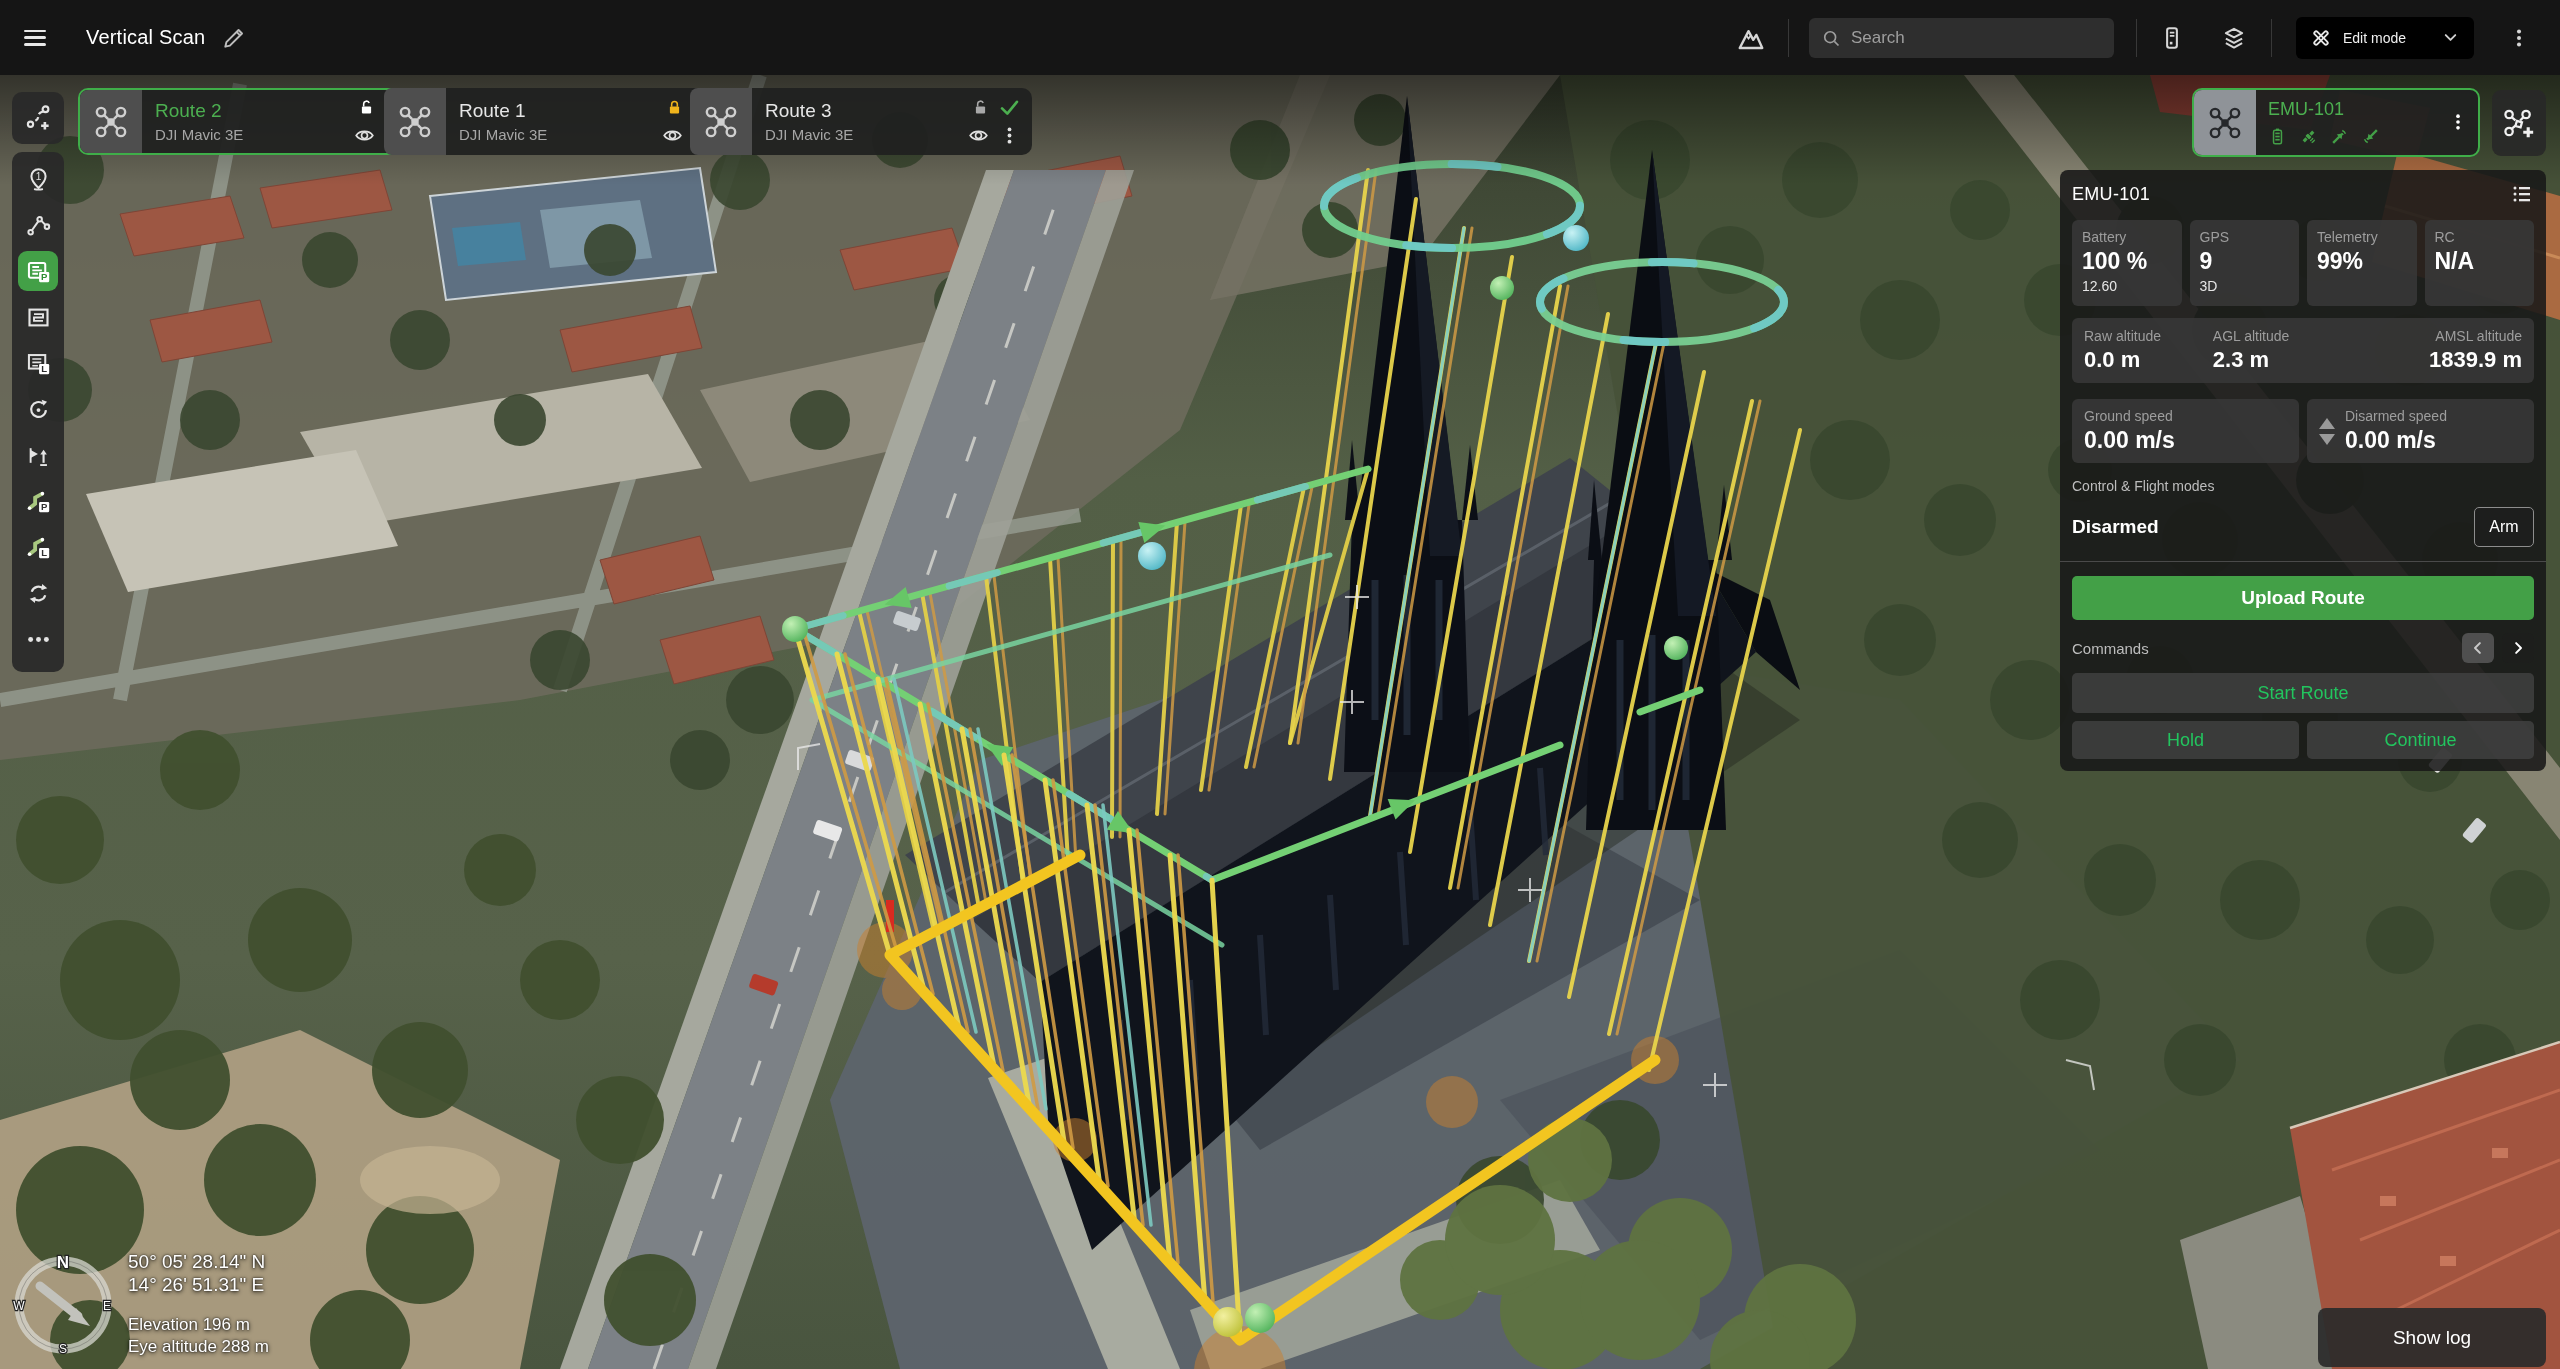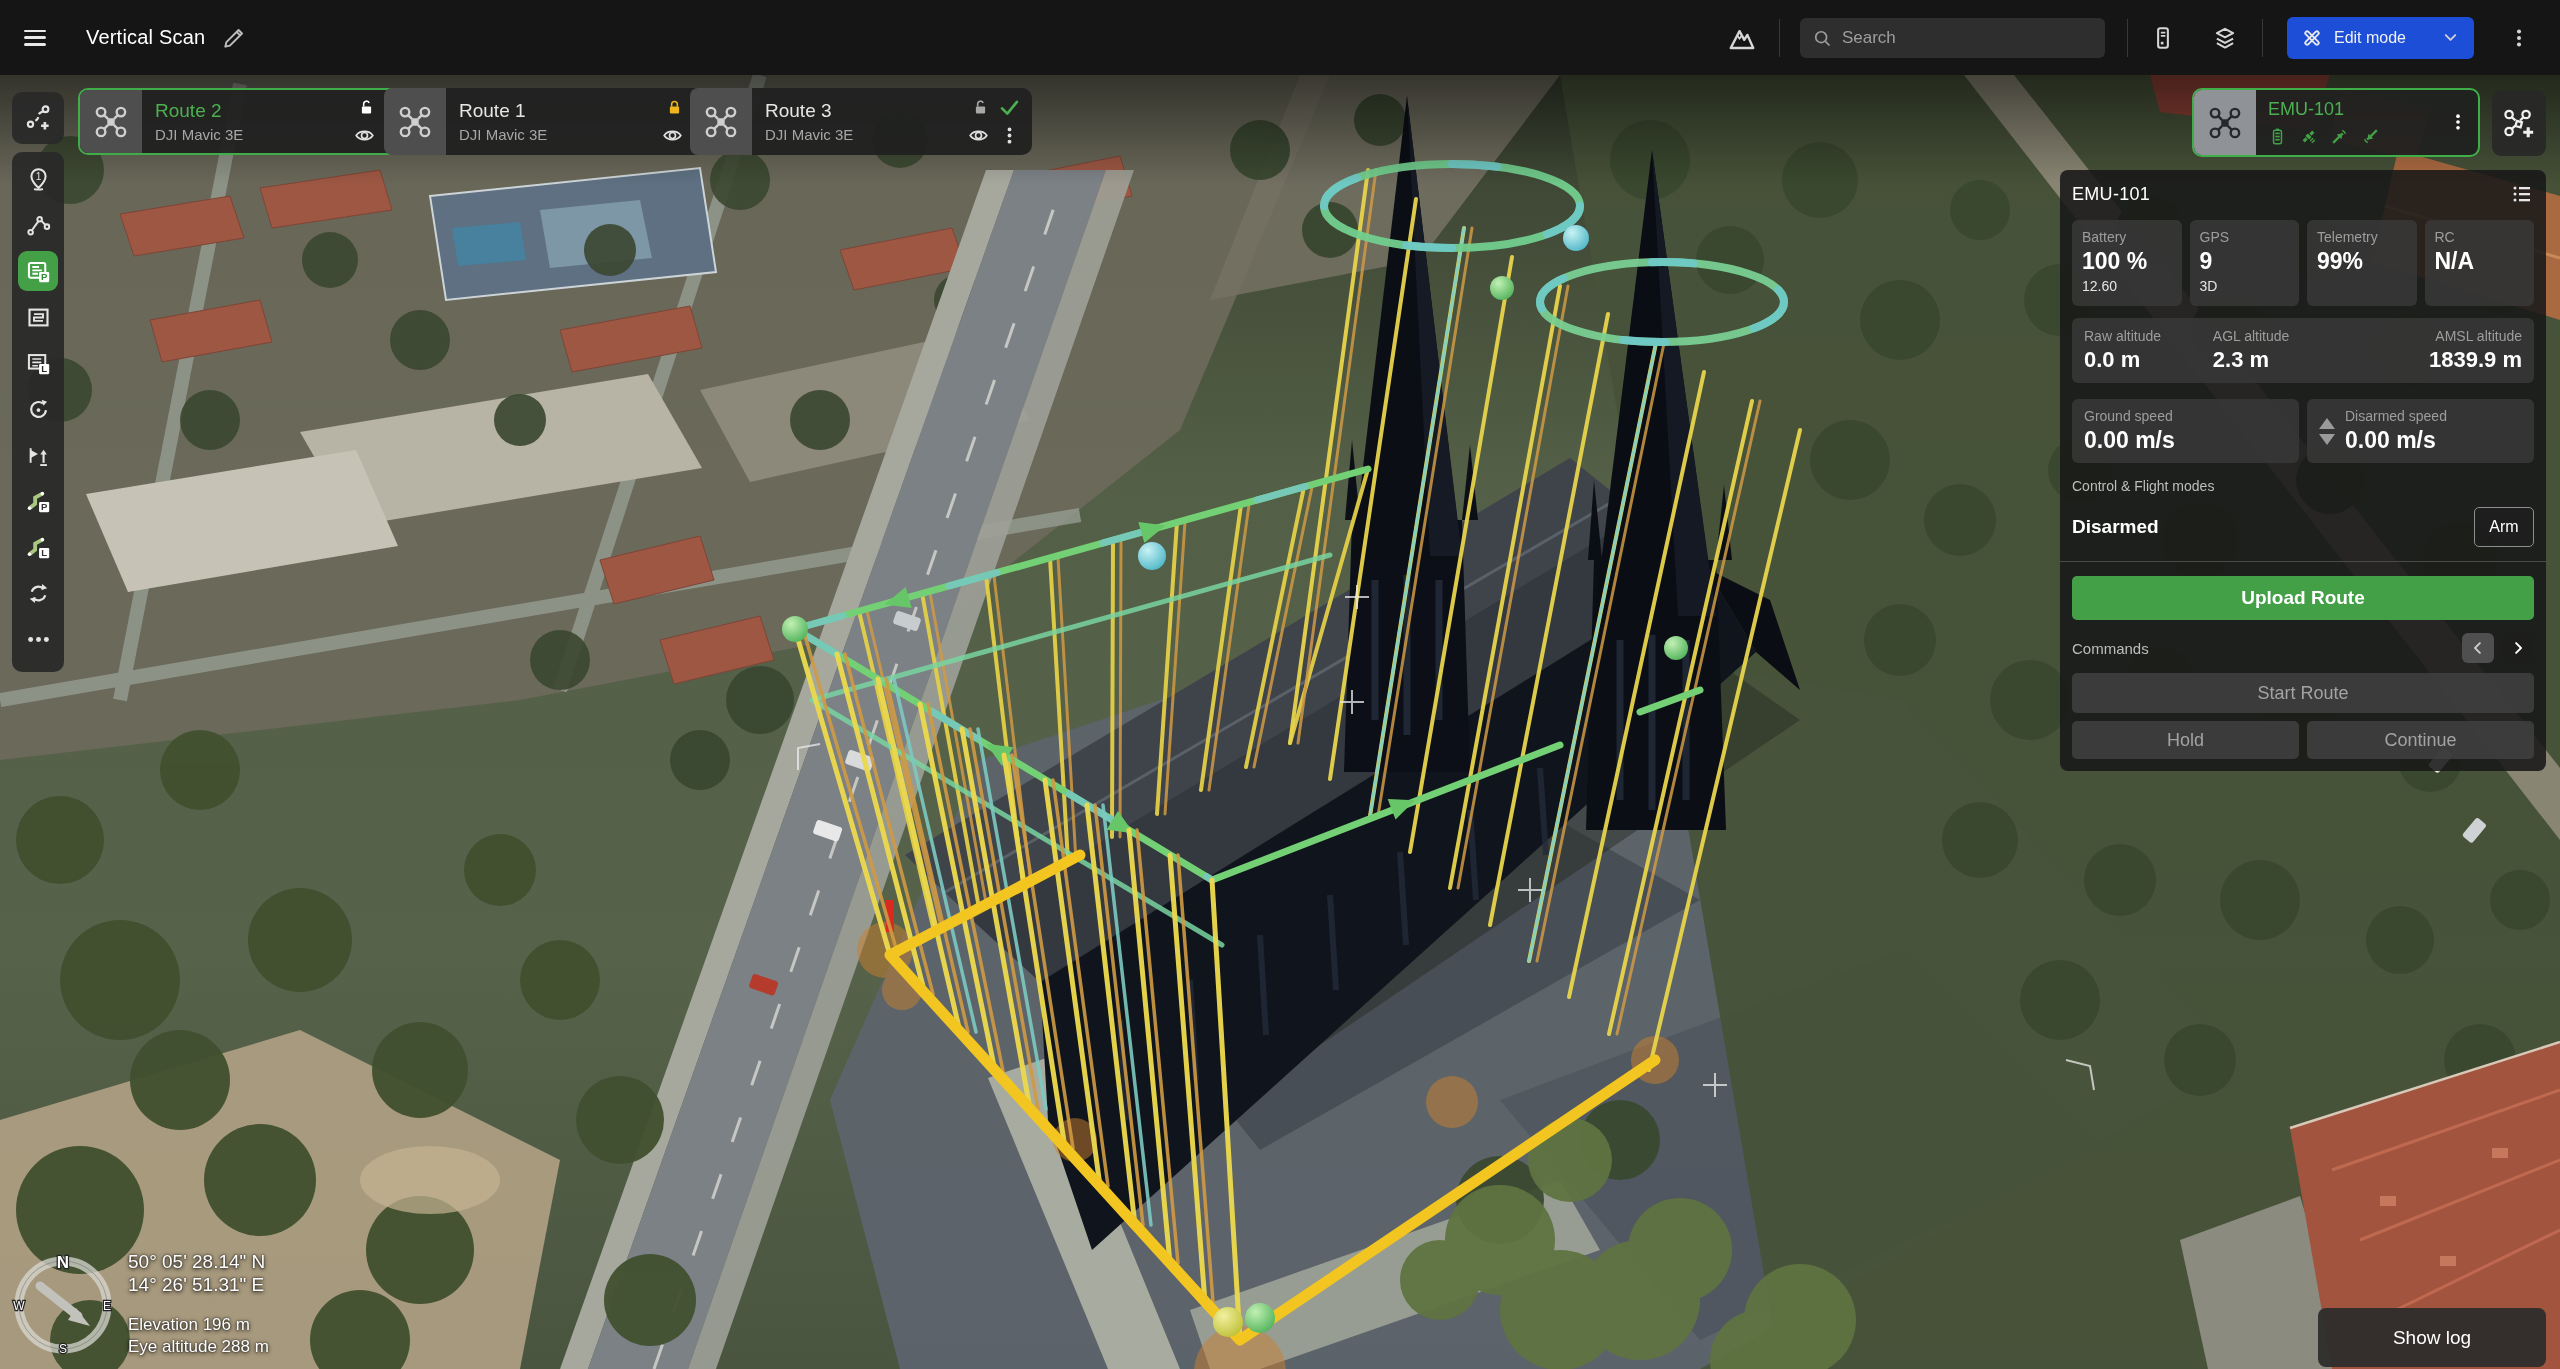--- a/index.html
+++ b/index.html
@@ -8,21 +8,21 @@
   #stage{position:relative;width:2560px;height:1369px;background:#3c4433;overflow:hidden;}
   
   #topbar{left:0;top:0;width:2560px;height:75px;background:#151515;display:flex;align-items:center;z-index:40;}
   .hamb{width:22px;height:16px;margin-left:24px;display:flex;flex-direction:column;justify-content:space-between;cursor:pointer;}
   .hamb div{height:2.6px;background:#e8e8e8;border-radius:2px;}
   #tb-title{color:#fff;font-size:20px;font-weight:500;margin-left:40px;letter-spacing:.2px;}
   .tb-ic{color:#d6d6d6;width:26px;height:26px;}
   .tb-sep{width:1px;height:38px;background:#383838;}
   #searchbox{width:305px;height:40px;background:#2e2e2e;border-radius:6px;display:flex;align-items:center;color:#9e9e9e;font-size:17px;}
   #searchbox svg{width:20px;height:20px;margin:0 10px 0 12px;color:#9e9e9e;}
-  #editpill{height:42px;background:#1d4ed8;border-radius:6px;display:flex;align-items:center;color:#f0f0f0;font-size:16px;padding:0 14px;gap:11px;}
+  #editpill{height:42px;background:#000000;border-radius:6px;display:flex;align-items:center;color:#f0f0f0;font-size:14px;padding:0 14px;gap:11px;}
   #editpill svg{width:22px;height:22px;color:#e8e8e8;}
   
   .route-tab{top:88px;height:67px;width:342px;background:rgba(32,33,32,.94);border-radius:10px;display:flex;align-items:stretch;z-index:30;box-sizing:border-box;}
   .route-tab.sel{border:2px solid #3fae49;}
   .thumb{width:62px;border-radius:8px 0 0 8px;background:#4e4e4e;display:flex;align-items:center;justify-content:center;flex:0 0 62px;}
   .thumb svg{width:34px;height:34px;color:#cfcfcf;}
   .rt-mid{flex:1;display:flex;flex-direction:column;justify-content:center;margin-left:13px;}
   .rt-name{font-size:19px;color:#e6e6e6;}
   .rt-name.green{color:#4caf50;}
   .rt-sub{font-size:15px;color:#a6a6a6;margin-top:4px;}
@@ -97,21 +97,21 @@
   .armstate{font-size:19px;font-weight:bold;}
   .armbtn{margin-left:auto;width:58px;height:38px;border:1.5px solid #8d8d8d;border-radius:5px;display:flex;align-items:center;justify-content:center;font-size:16px;color:#fff;background:rgba(30,30,30,.5);}
   .rp-div{height:1px;background:#4a4a4a;margin:14px -12px 0;}
   .upload{margin-top:14px;height:44px;background:#43a047;border-radius:5px;display:flex;align-items:center;justify-content:center;font-size:19px;font-weight:600;color:#fff;}
   .cmdrow{display:flex;align-items:center;margin-top:13px;}
   .cmdlbl{font-size:15px;color:#bdbdbd;flex:1;}
   .cmdnav{width:32px;height:30px;border-radius:6px;display:flex;align-items:center;justify-content:center;}
   .cmdnav.l{background:#4f4f4f;color:#c9c9c9;margin-right:8px;}
   .cmdnav.r{background:rgba(30,30,30,.4);color:#fff;}
   .cmdnav svg{width:18px;height:18px;}
-  .dbtn{height:40px;border-radius:5px;background:rgba(66,66,66,.8);color:#a3a3a3;font-size:18px;display:flex;align-items:center;justify-content:center;text-align:center;}
+  .dbtn{height:40px;border-radius:5px;background:rgba(66,66,66,.8);color:#22c55e;font-size:18px;display:flex;align-items:center;justify-content:center;text-align:center;}
   .cmd2{display:grid;grid-template-columns:1fr 1fr;gap:8px;margin-top:8px;}
   .cmd2 .dbtn{height:38px;}
   
   #coords{left:128px;top:1250px;z-index:20;color:#fff;text-shadow:0 1px 4px rgba(0,0,0,.95),0 0 2px rgba(0,0,0,.8);}
   #coords .big{font-size:19px;line-height:23px;}
   #coords .small{font-size:17px;line-height:22px;}
   #showlog{left:2318px;top:1308px;width:228px;height:59px;background:rgba(43,43,43,.93);border-radius:8px;display:flex;align-items:center;justify-content:center;color:#fff;font-size:19px;z-index:20;}
   #compass{left:8px;top:1250px;z-index:20;}
 </style>
 </head>

